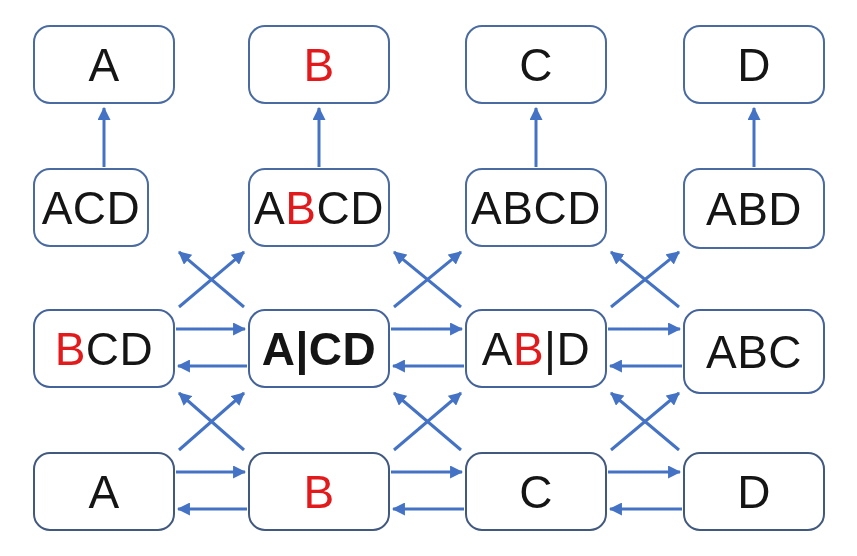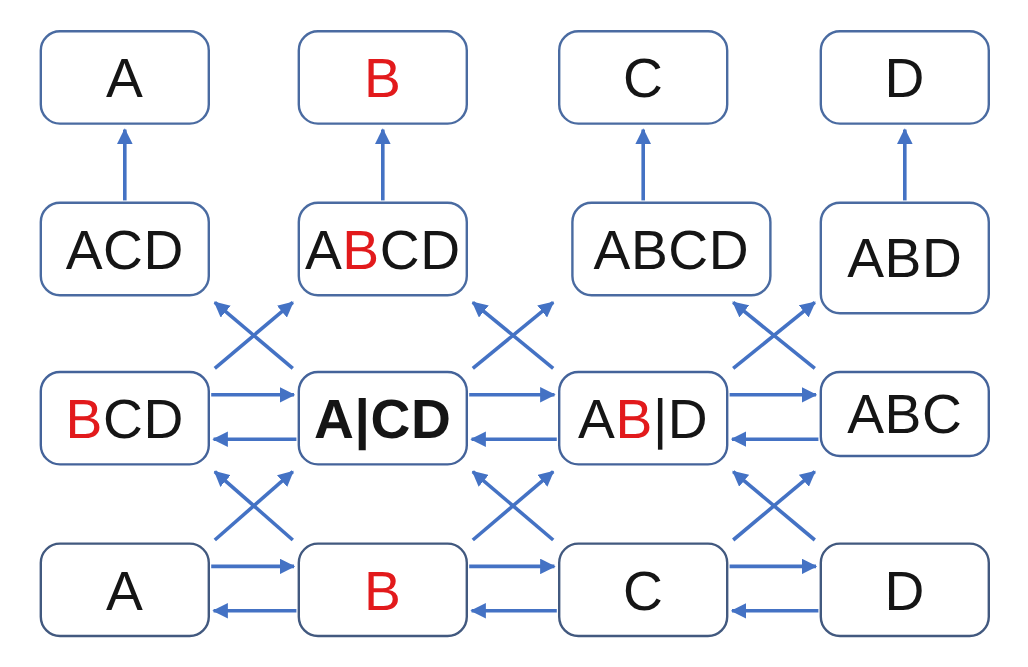--- a/index.html
+++ b/index.html
@@ -82,47 +82,47 @@
     </div>
     <div class="node" style="left: 248px; top: 25px; width: 142px; height: 79px; border-color: rgb(74, 107, 161);">
       <span style="color: rgb(226, 26, 28);">B</span>
     </div>
     <div class="node" style="left: 465px; top: 25px; width: 142px; height: 79px; border-color: rgb(74, 107, 161);">
       <span style="color: rgb(21, 21, 21);">C</span>
     </div>
     <div class="node" style="left: 683px; top: 25px; width: 142px; height: 79px; border-color: rgb(74, 107, 161);">
       <span style="color: rgb(21, 21, 21);">D</span>
     </div>
-    <div class="node" style="left: 33px; top: 168px; width: 142px; height: 79px; border-color: rgb(74, 107, 161);">
+    <div class="node" style="left: 33px; top: 168px; width: 116px; height: 79px; border-color: rgb(74, 107, 161);">
       <span style="color: rgb(21, 21, 21);">ACD</span>
     </div>
     <div class="node" style="left: 248px; top: 168px; width: 142px; height: 79px; border-color: rgb(74, 107, 161);">
       <span style="color: rgb(21, 21, 21);">A</span>
       <span style="color: rgb(226, 26, 28);">B</span>
       <span style="color: rgb(21, 21, 21);">CD</span>
     </div>
-    <div class="node" style="left: 465px; top: 168px; width: 167px; height: 79px; border-color: rgb(74, 107, 161); margin-left: 11px;">
+    <div class="node" style="left: 465px; top: 168px; width: 142px; height: 79px; border-color: rgb(74, 107, 161);">
       <span style="color: rgb(21, 21, 21);">ABCD</span>
     </div>
-    <div class="node" style="left: 683px; top: 168px; width: 142px; height: 94px; border-color: rgb(74, 107, 161);">
+    <div class="node" style="left: 683px; top: 168px; width: 142px; height: 81px; border-color: rgb(74, 107, 161);">
       <span style="color: rgb(21, 21, 21);">ABD</span>
     </div>
     <div class="node" style="left: 33px; top: 309px; width: 142px; height: 79px; border-color: rgb(68, 99, 154);">
       <span style="color: rgb(226, 26, 28);">B</span>
       <span style="color: rgb(21, 21, 21);">CD</span>
     </div>
     <div class="node" style="left: 248px; top: 309px; width: 142px; height: 79px; border-color: rgb(68, 99, 154);">
       <span style="color: rgb(21, 21, 21); font-weight: bold;">A|CD</span>
     </div>
     <div class="node" style="left: 465px; top: 309px; width: 142px; height: 79px; border-color: rgb(68, 99, 154);">
       <span style="color: rgb(21, 21, 21);">A</span>
       <span style="color: rgb(226, 26, 28);">B</span>
       <span style="color: rgb(21, 21, 21);">|D</span>
     </div>
-    <div class="node" style="left: 683px; top: 309px; width: 142px; height: 72px; border-color: rgb(68, 99, 154);">
+    <div class="node" style="left: 683px; top: 309px; width: 142px; height: 85px; border-color: rgb(68, 99, 154);">
       <span style="color: rgb(21, 21, 21);">ABC</span>
     </div>
     <div class="node" style="left: 33px; top: 452px; width: 142px; height: 79px; border-color: rgb(66, 89, 127);">
       <span style="color: rgb(21, 21, 21);">A</span>
     </div>
     <div class="node" style="left: 248px; top: 452px; width: 142px; height: 79px; border-color: rgb(66, 89, 127);">
       <span style="color: rgb(226, 26, 28);">B</span>
     </div>
     <div class="node" style="left: 465px; top: 452px; width: 142px; height: 79px; border-color: rgb(66, 89, 127);">
       <span style="color: rgb(21, 21, 21);">C</span>

